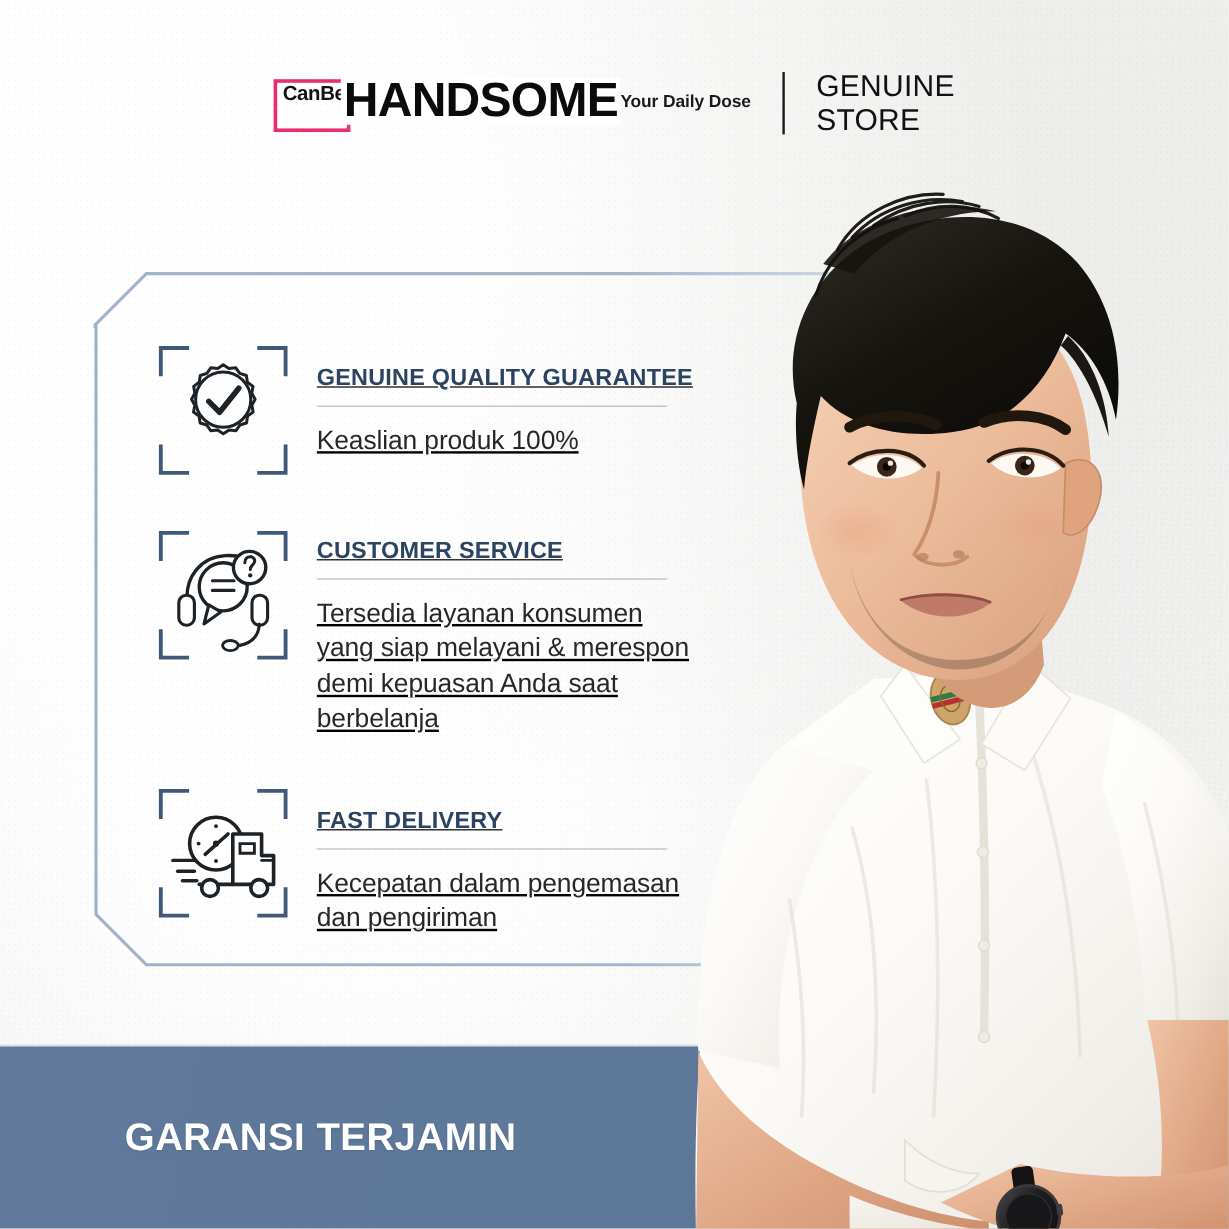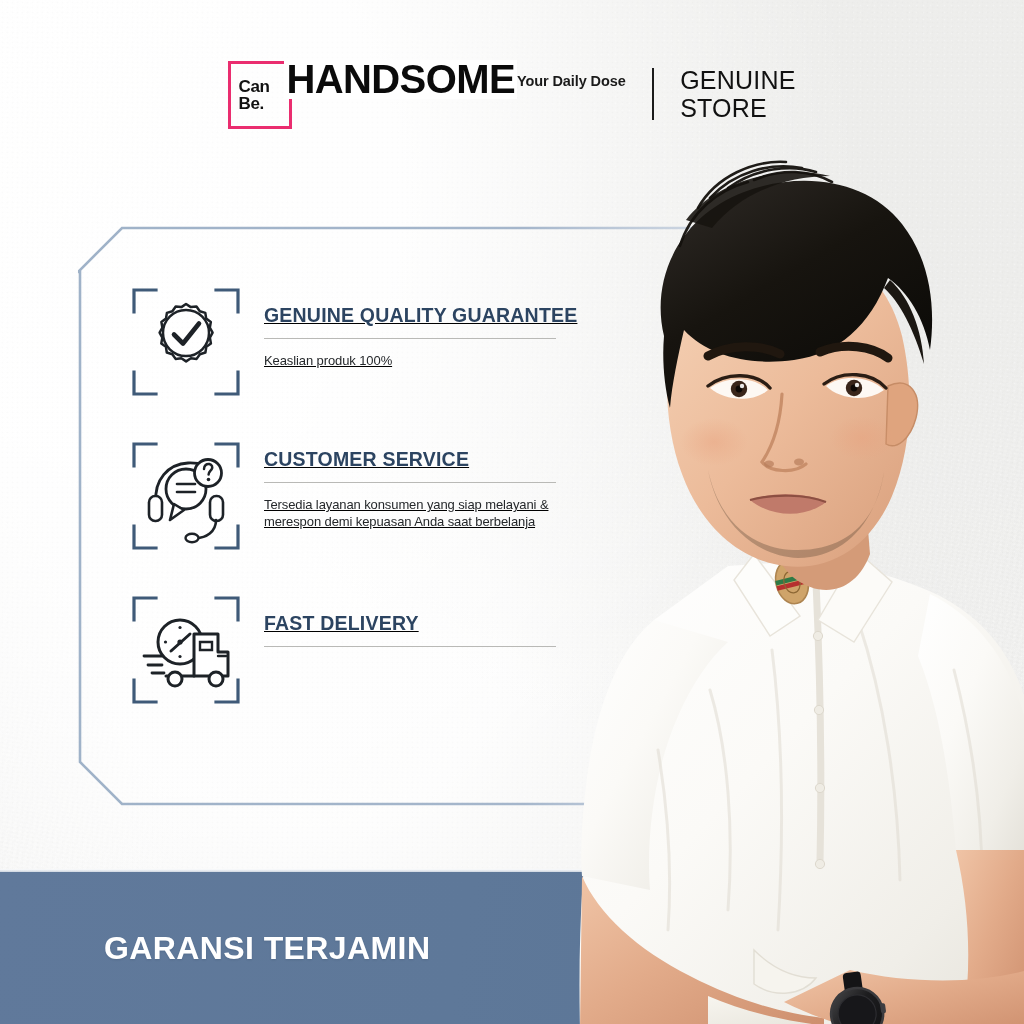--- a/index.html
+++ b/index.html
@@ -41,22 +41,22 @@
 
   
   #header {
     position:absolute; top:58px; left:0; width:1024px;
     display:flex; justify-content:center; align-items:center;
     gap:26px; z-index:6;
   }
   #brand-lockup { display:flex; align-items:flex-start; }
   #canbe-box {
     border:3.5px solid #ea2d6f;
-    width:64px; height:68px;
-    display:flex; flex-direction:column;
+    width:64px; height:44px;
+    display:flex; 
     justify-content:center; align-items:flex-start;
     padding-left:7px;
     margin-top:3px;
   }
   #canbe-box span {
     font-weight:bold; font-size:17px; line-height:1.02;
     color:#111; letter-spacing:-.3px;
   }
   #wordmark-wrap {
     margin-left:-8px;
@@ -92,21 +92,21 @@
   .feature { display:flex; align-items:flex-start; }
   .feature + .feature { margin-top:42px; }
   .f-icon { width:112px; height:112px; flex:0 0 112px; position:relative; }
   .f-body { flex:1; padding-top:20px; padding-left:22px; }
   .f-title {
     color:#2c4461; font-weight:bold; font-size:19.5px;
     letter-spacing:.2px;
   }
   .f-rule { height:1px; background:#b9b9b6; margin:11px 0 13px 0; width:292px; }
   .f-desc {
-    color:#25282b; font-size:13px; line-height:1.33; letter-spacing:-.1px;
+    color:#25282b; font-size:22px; line-height:1.33; letter-spacing:-.1px;
     max-width:312px;
   }
   .fb1 .f-body { padding-top:18px; }
   .fb2 .f-body { padding-top:8px; }
   .fb3 .f-body { padding-top:18px; }
 
   
   #banner {
     position:absolute; left:0; bottom:0; width:1024px; height:152px; z-index:3;
     background:linear-gradient(95deg,#5d789a 0%, #61789a 40%, #5a7characters 100%);
@@ -409,20 +409,21 @@
           <path d="M 88,62 L 96,62" fill="none" stroke="#1d2227" stroke-width="2.4" stroke-linecap="round"></path>
           <path d="M 36,82 L 64,82" fill="none" stroke="#1d2227" stroke-width="3" stroke-linecap="round"></path>
 
           <circle cx="45" cy="85" r="7" fill="#fff" stroke="#1d2227" stroke-width="3"></circle>
           <circle cx="86" cy="85" r="7" fill="#fff" stroke="#1d2227" stroke-width="3"></circle>
         </svg>
       </div>
       <div class="f-body">
         <div class="f-title">FAST DELIVERY</div>
         <div class="f-rule"></div>
+        <div class="f-desc">Kecepatan dalam pengemasan dan pengiriman</div>
       </div>
     </div>
   </div>
 
   <div id="banner">
     <div id="banner-top-edge"></div>
     <div id="banner-title">GARANSI TERJAMIN</div>
   </div>
 
 </div>

